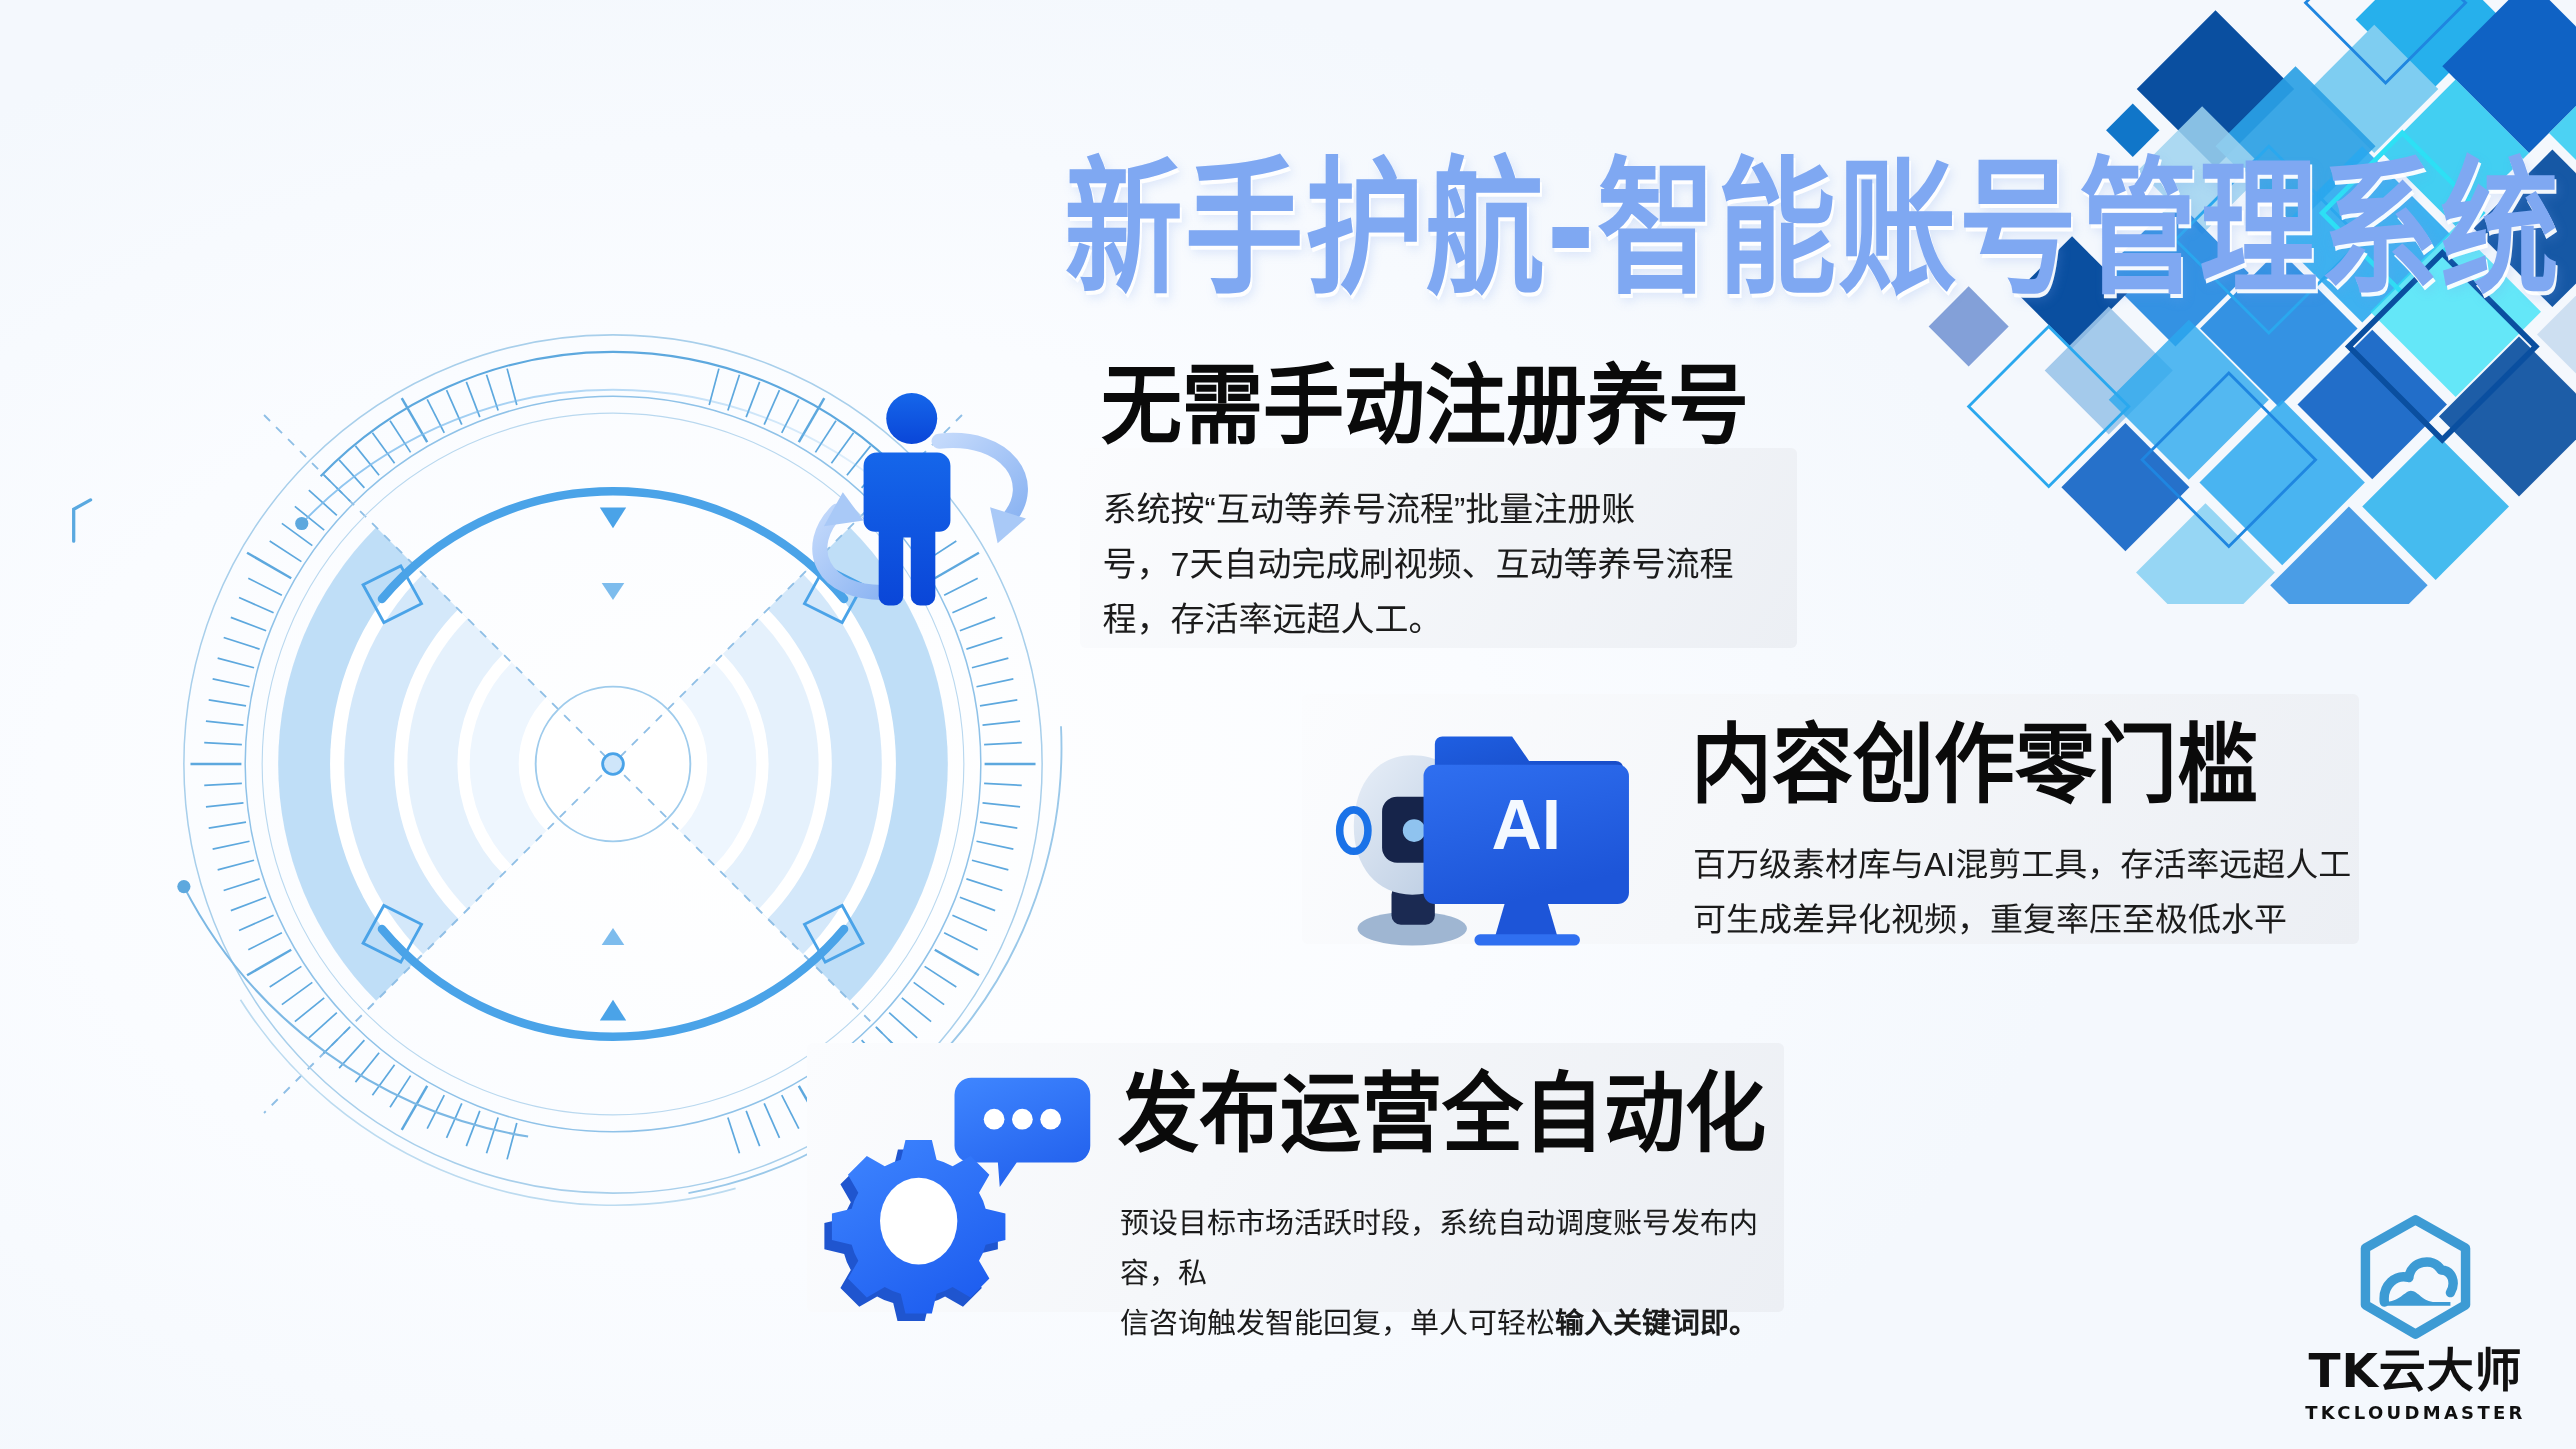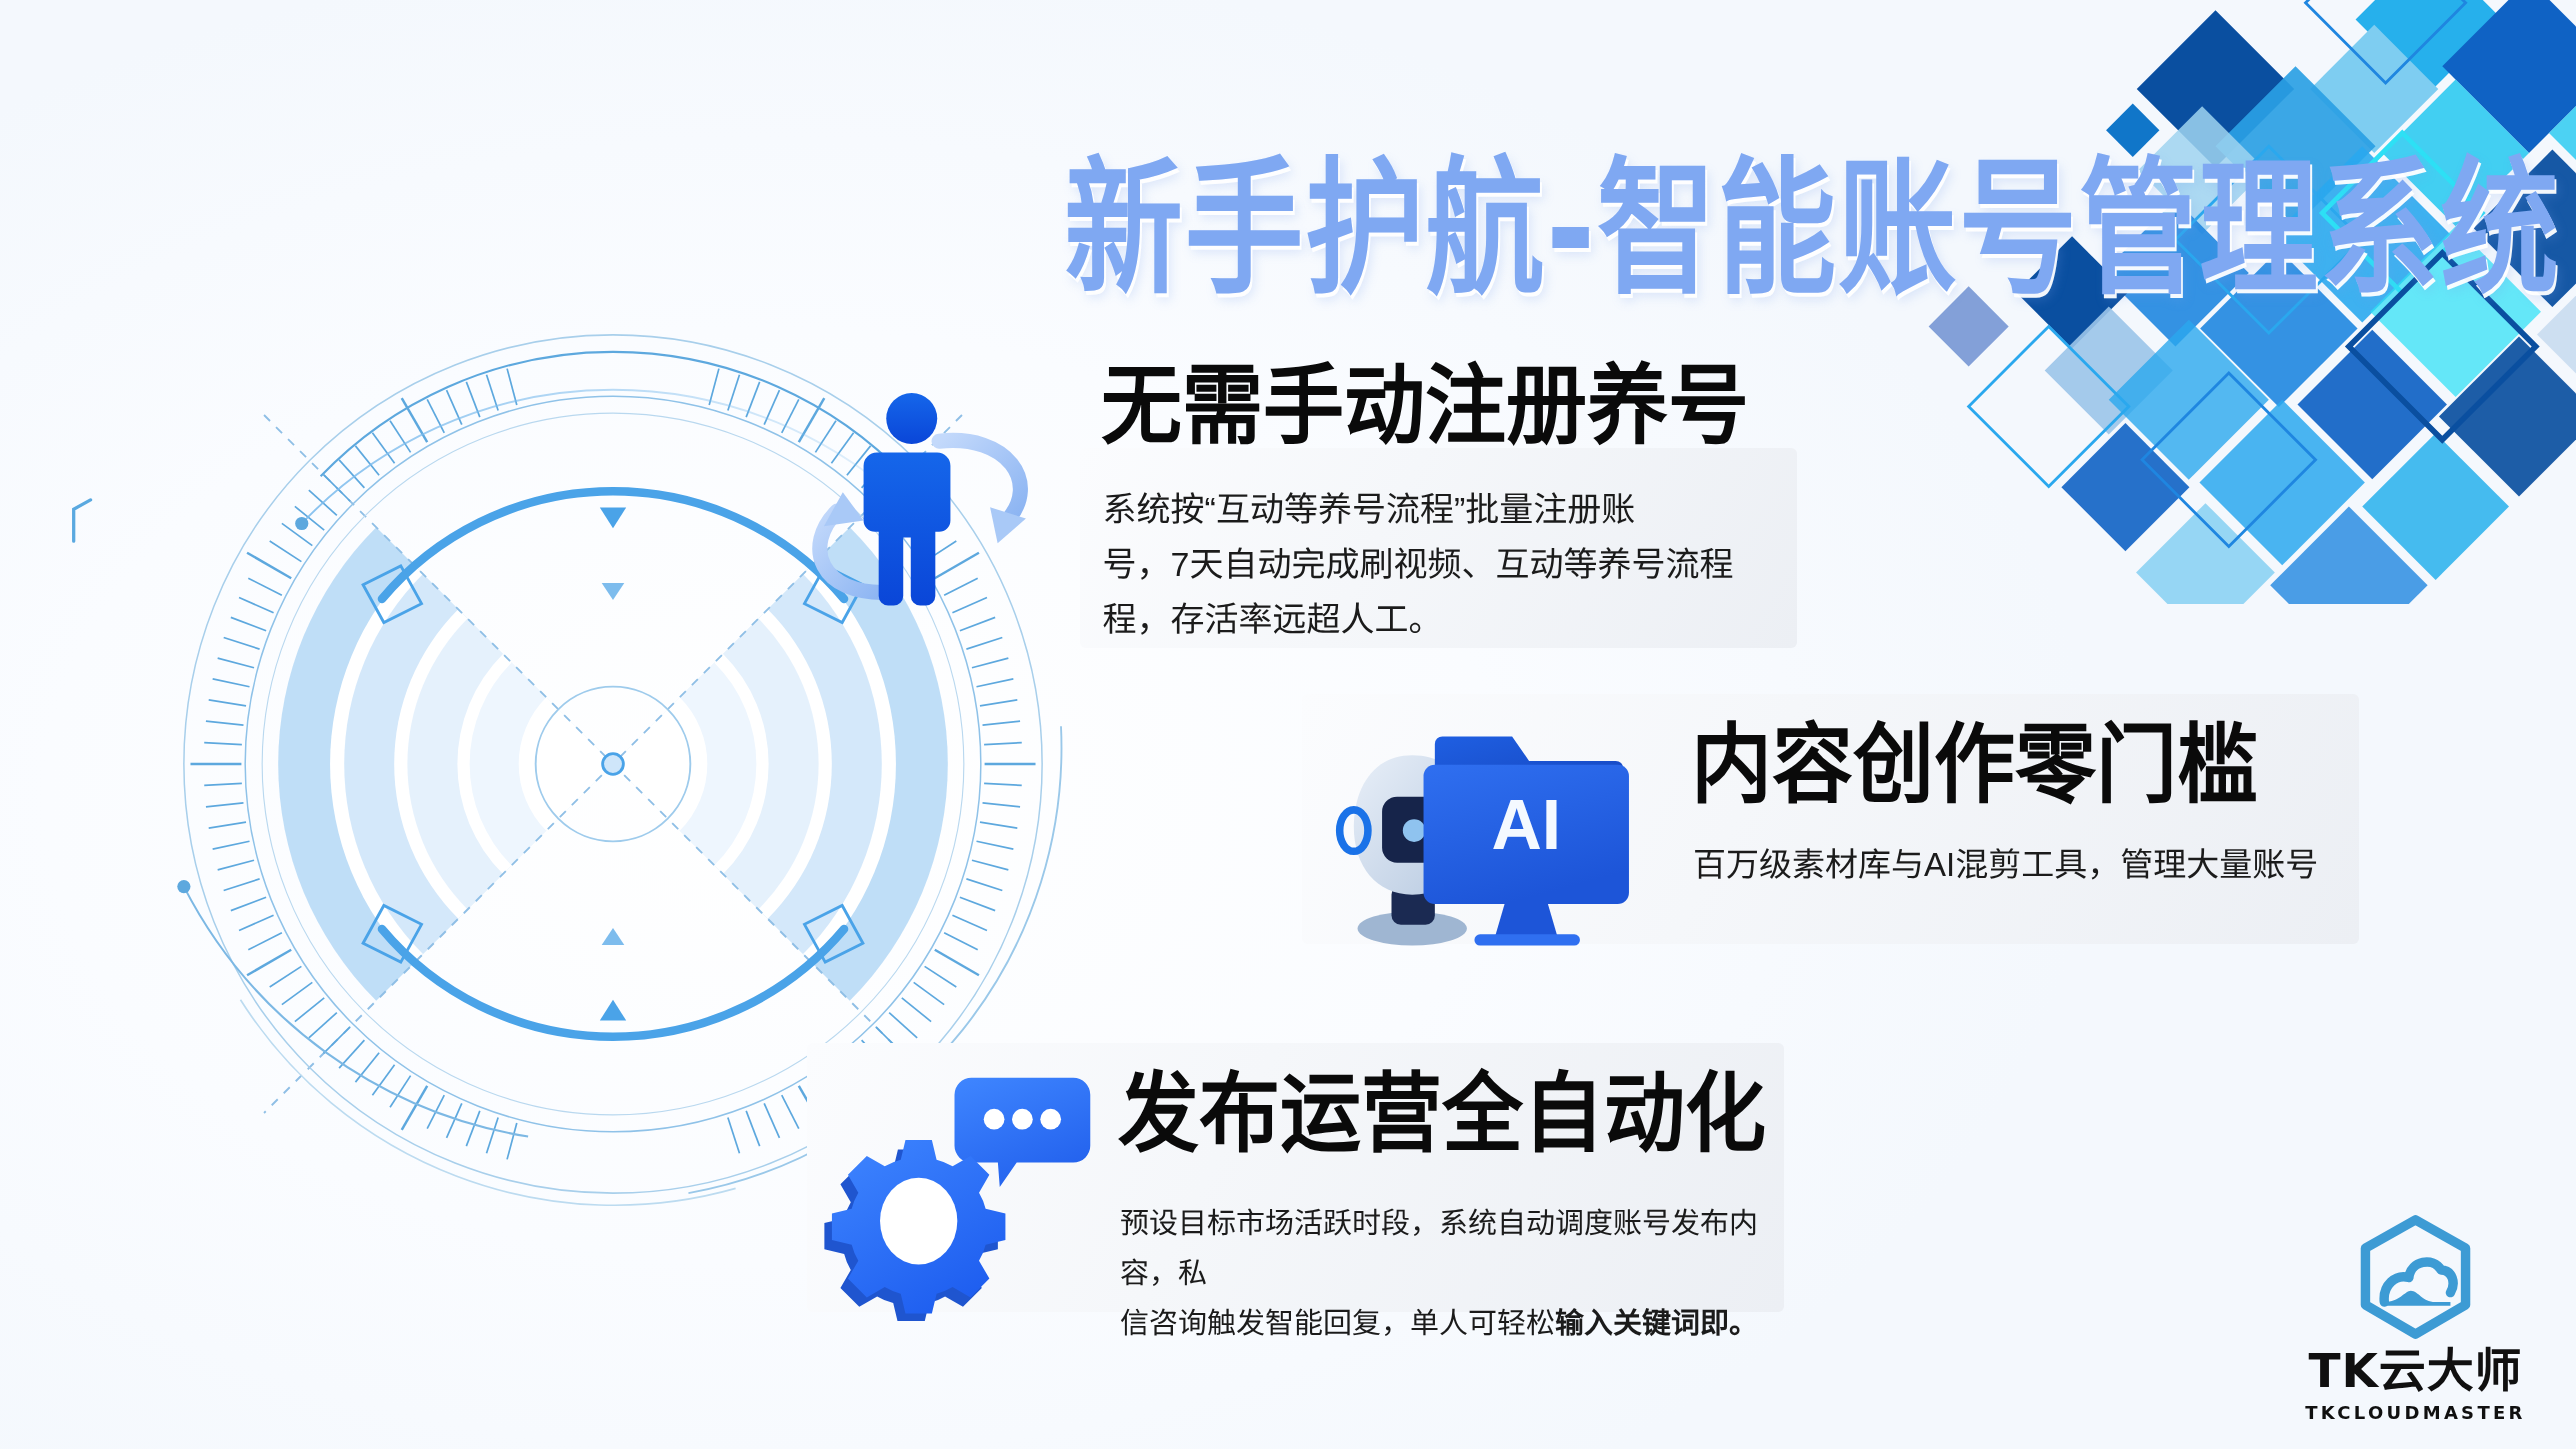--- a/index.html
+++ b/index.html
@@ -399,21 +399,22 @@
     <polygon points="38,158 58,122 80,152" fill="#a9c9f7"></polygon>
 
     <circle cx="131" cy="44" r="27" fill="url(#personG)"></circle>
     <path d="M104,80 h54 a14,14 0 0 1 14,14 v58 a12,12 0 0 1 -12,12 h-4 v68 a10,10 0 0 1 -10,10 h-6 a10,10 0 0 1 -10,-10 v-62 h-8 v62 a10,10 0 0 1 -10,10 h-6 a10,10 0 0 1 -10,-10 v-68 h-4 a12,12 0 0 1 -12,-12 v-58 a14,14 0 0 1 14,-14 z" fill="url(#personG)"></path>
   </svg>
 
   <div class="feature" style="left:1302px; top:694px; width:1057px; height:264px;">
     <div class="fcard" style="left:0; top:0px; width:1057px; height:250px;"></div>
     <div class="ftitle" style="left:389px; top:28px; font-size:81px;">内容创作零门槛</div>
     <div class="fbody" style="left:391px; top:143px; width:661px; font-size:33px; line-height:1.68;">
-      <div>百万级素材库与AI混剪工具，管理大量账号</div>
+      <div>百万级素材库与AI混剪工具，存活率远超人工</div>
+      <div>可生成差异化视频，重复率压至极低水平</div>
     </div>
   </div>
 
   <svg class="icon-box" style="left:1329px; top:710px; width:321px; height:245px;" viewBox="0 0 340 260" xmlns="http://www.w3.org/2000/svg">
     <defs>
       <linearGradient id="robotG" x1="0" y1="0" x2="1" y2="1">
         <stop offset="0%" stop-color="#e8eff8"></stop>
         <stop offset="100%" stop-color="#b7c9e0"></stop>
       </linearGradient>
       <linearGradient id="monG" x1="0" y1="0" x2="0.4" y2="1">

